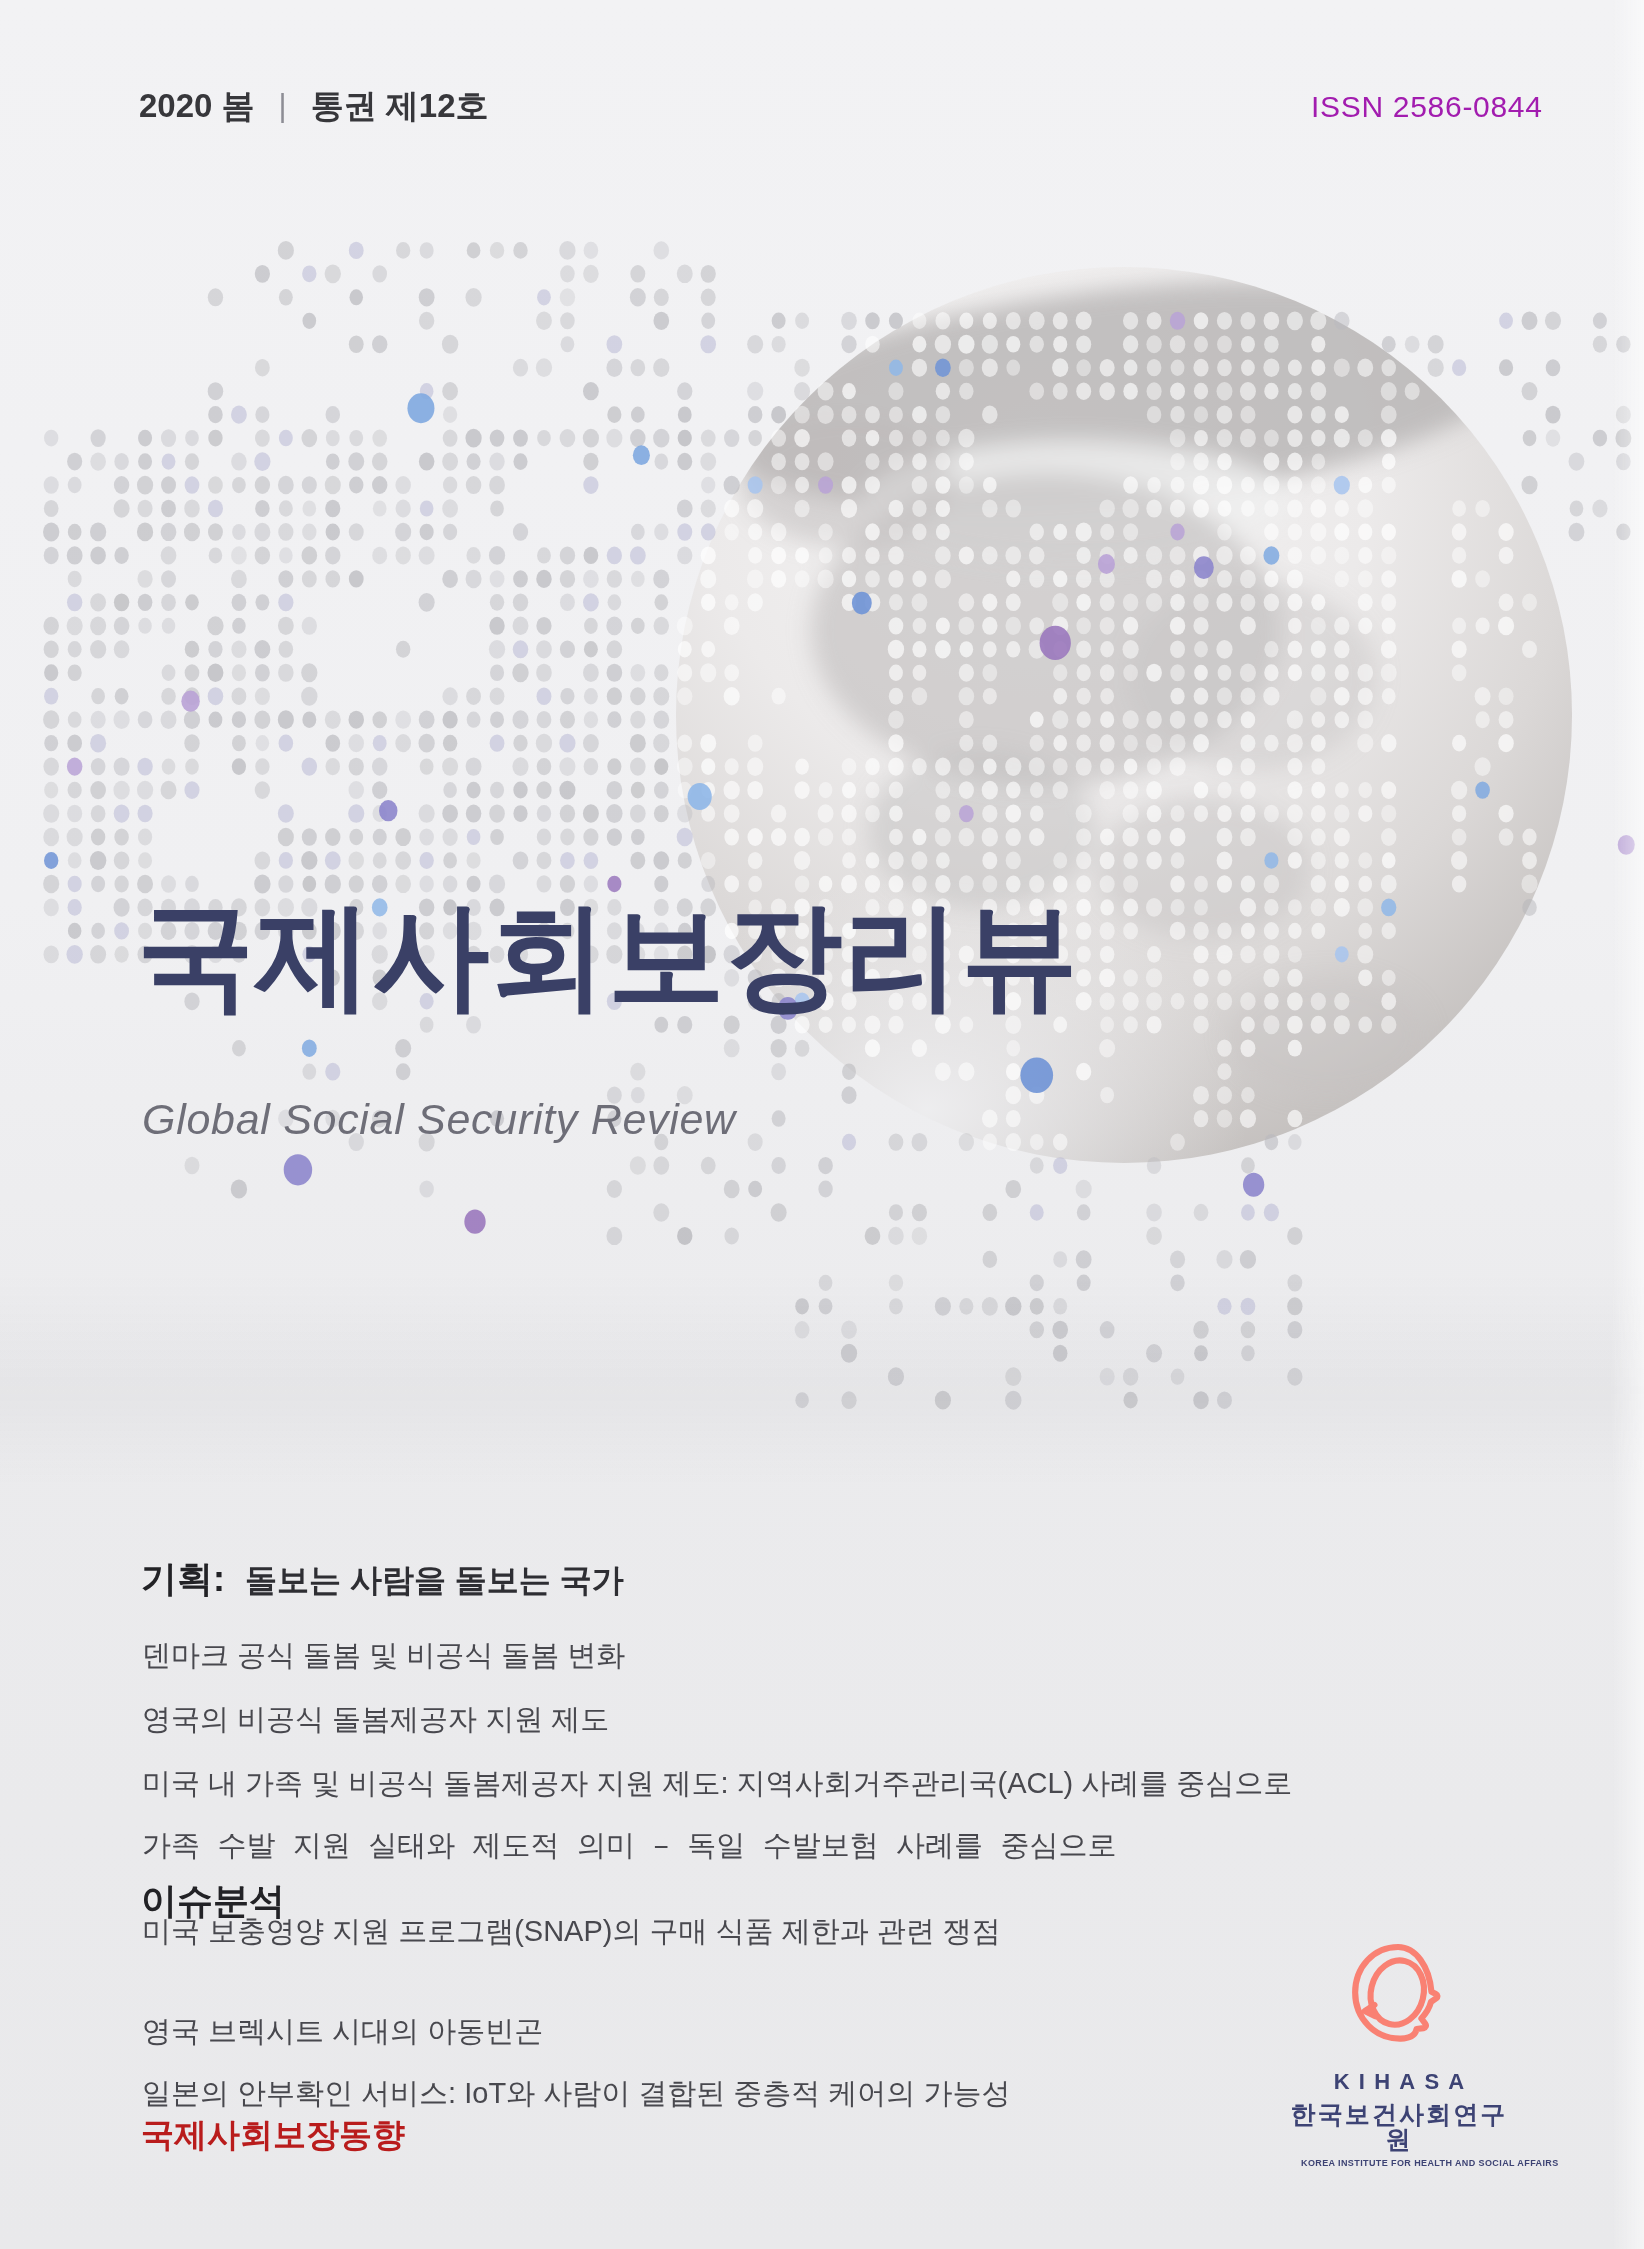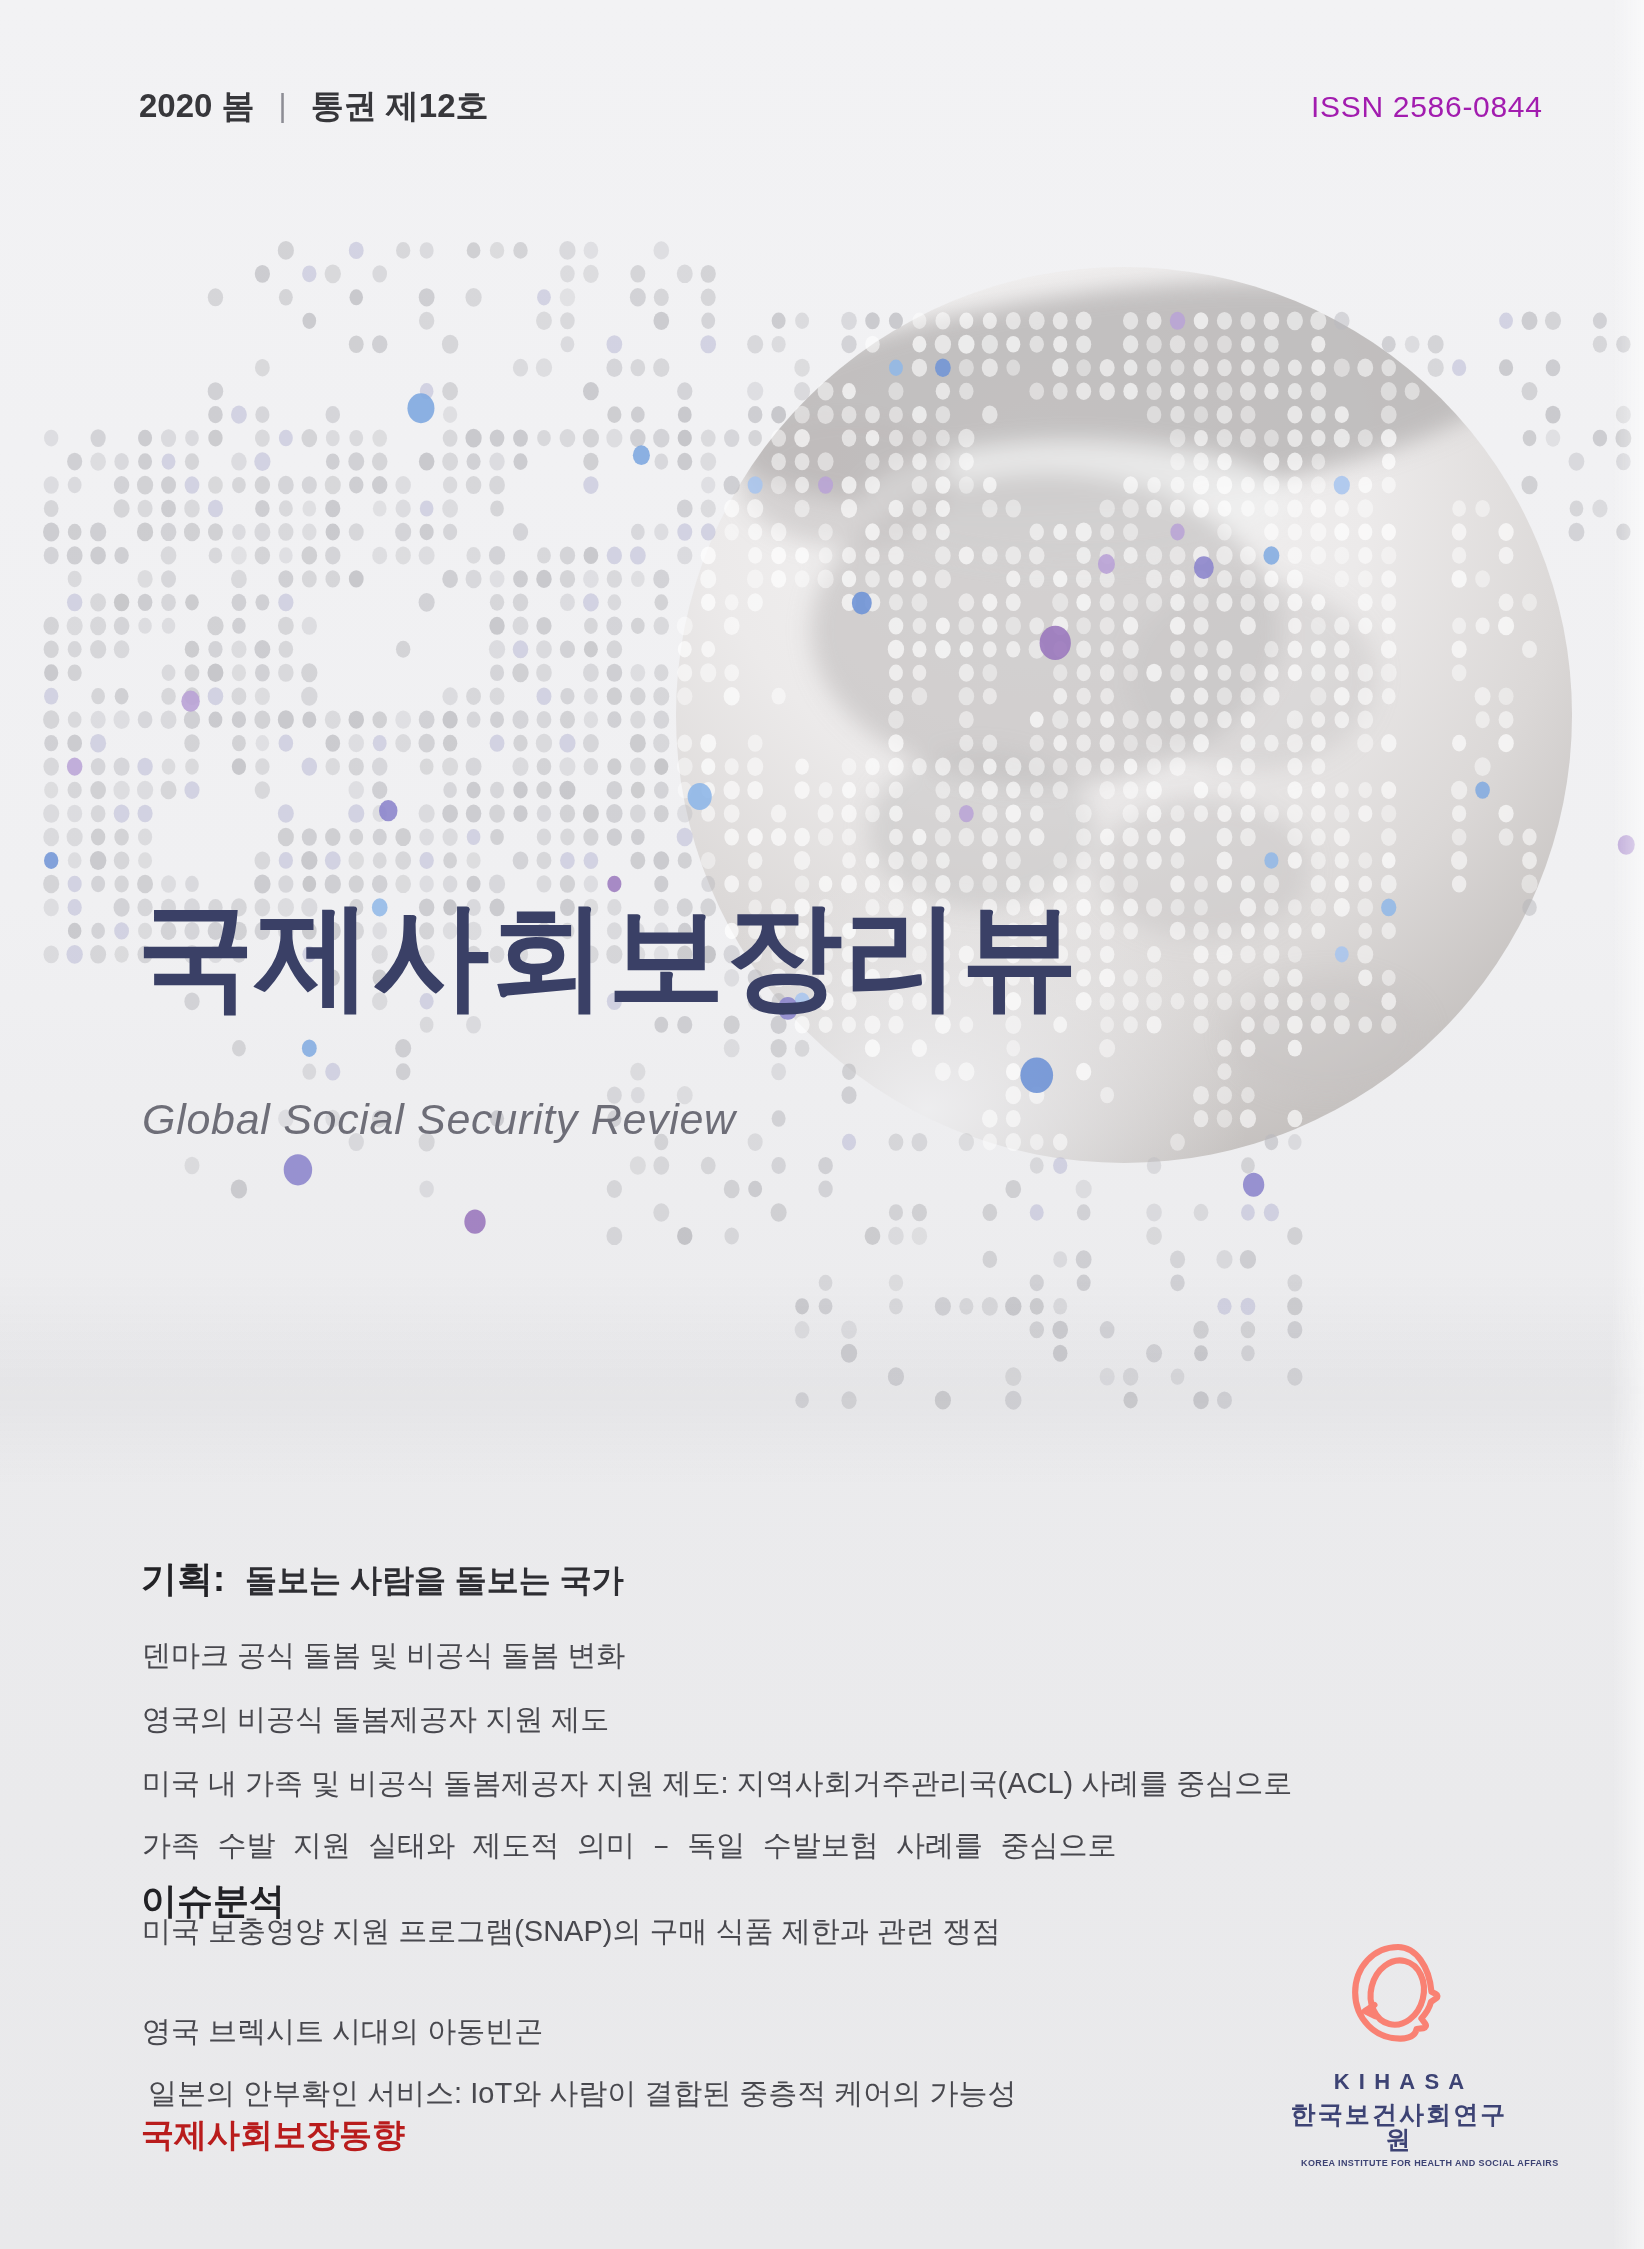--- a/index.html
+++ b/index.html
@@ -1574,21 +1574,21 @@
   <span class="prefix">기획:</span><span class="rest">돌보는 사람을 돌보는 국가</span>
 </div>
 <div class="toc-item noselect" style="top:1641px;">덴마크 공식 돌봄 및 비공식 돌봄 변화</div>
 <div class="toc-item noselect" style="top:1705px;">영국의 비공식 돌봄제공자 지원 제도</div>
 <div class="toc-item noselect" style="top:1769px;">미국 내 가족 및 비공식 돌봄제공자 지원 제도: 지역사회거주관리국(ACL) 사례를 중심으로</div>
 <div class="toc-item noselect" style="top:1833px;font-family:Liberation Mono, monospace;">가족 수발 지원 실태와 제도적 의미 – 독일 수발보험 사례를 중심으로</div>
 
 <div class="sec-heading solo noselect" style="top:1883px;">이슈분석</div>
 <div class="toc-item noselect" style="top:1917px;">미국 보충영양 지원 프로그램(SNAP)의 구매 식품 제한과 관련 쟁점</div>
 <div class="toc-item noselect" style="top:2017px;">영국 브렉시트 시대의 아동빈곤</div>
-<div class="toc-item noselect" style="top:2079px;margin-left:6px;">일본의 안부확인 서비스: IoT와 사람이 결합된 중층적 케어의 가능성</div>
+<div class="toc-item noselect" style="top:2079px;">일본의 안부확인 서비스: IoT와 사람이 결합된 중층적 케어의 가능성</div>
 
 <div class="trend-heading noselect">국제사회보장동향</div>
 
 <div class="publisher noselect">
   <div class="icon-wrap">
     <svg width="114" height="114" viewBox="0 0 240 260">
       <g fill="none" stroke="#f98173" stroke-width="14" stroke-linecap="round" stroke-linejoin="round">
         <path d="M118,16 C62,16 20,62 20,120 C20,180 66,226 124,225 C145,224 158,216 160,203 L176,201 C181,200 183,195 180,191 L171,179 C182,167 190,153 193,141 L205,133 C209,130 208,125 204,123 L194,118 C189,60 158,16 118,16 Z"></path>
         <ellipse cx="116" cy="120" rx="60" ry="74" transform="rotate(14 116 120)"></ellipse>
         <path d="M64,148 L42,162 L66,174"></path>

